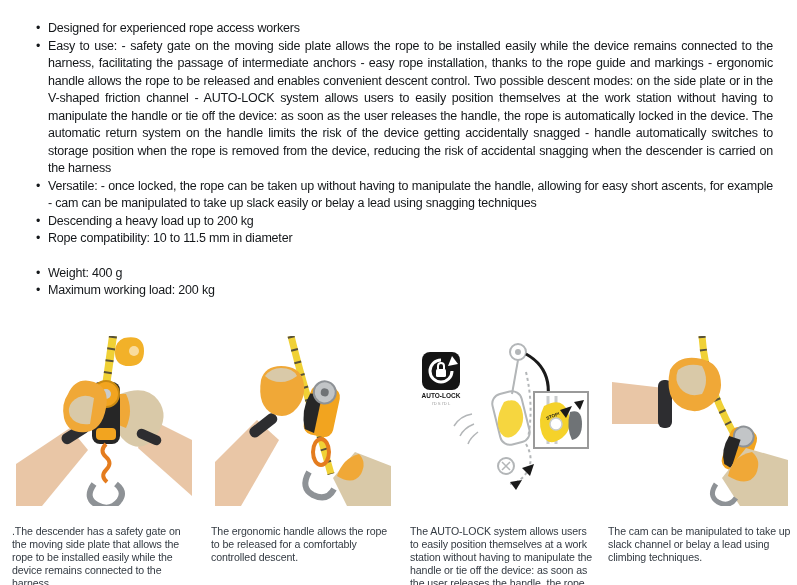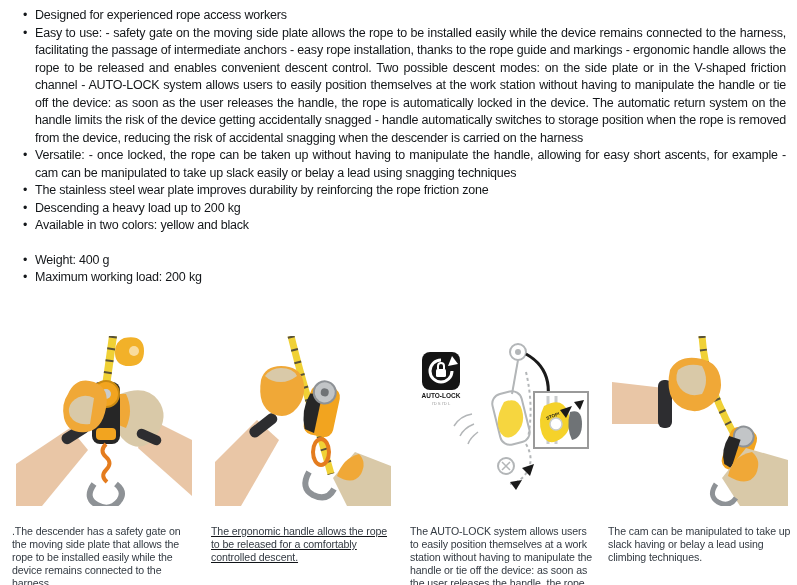--- a/index.html
+++ b/index.html
@@ -2,53 +2,52 @@
 <html><head>
 <meta charset="utf-8">
 <style>
   html,body{margin:0;padding:0;}
   body{
     width:797px;height:585px;position:relative;overflow:hidden;
     background:#ffffff;color:#111418;
     font-family:"Liberation Sans",sans-serif;
   }
   .lists{padding:5px 9px 0 11px;}
-  ul.blist{margin:2px;padding:0 0 0 12px;list-style:none;}
+  ul.blist{margin:15px;padding:0 0 0 12px;list-style:none;}
   ul.blist li{
     position:relative;padding-left:10px;
     font-size:12.5px;line-height:17.5px;letter-spacing:-0.2px;
     text-align:justify;color:#14171a;
   }
   ul.blist li::before{
     content:"\2022";position:absolute;left:-2px;top:0;
     color:#14171a;font-size:12.5px;
   }
   ul.specs{margin-top:17px;}
   .figrow{position:absolute;top:336px;left:0;width:797px;height:249px;}
   .figcol{position:absolute;top:0;width:184px;}
   .figcol .imgbox{height:170px;display:flex;align-items:flex-start;justify-content:center;}
   .figcol figure{margin:0;}
   .figcol figcaption{
     margin-top:19px;font-size:10.6px;line-height:13px;
     letter-spacing:-0.1px;color:#333a42;text-align:left;
   }
-  .c1{left:12px;} .c2{left:211px;text-decoration:underline;} .c3{left:410px;} .c4{left:608px;}
+  .c1{left:12px;} .c2{left:211px;} .c3{left:410px;} .c4{left:608px;}
   svg{display:block;}
 </style>
 </head>
 <body>
 
 <div class="lists">
   <ul class="blist">
     <li>Designed for experienced rope access workers</li>
     <li>Easy to use: - safety gate on the moving side plate allows the rope to be installed easily while the device remains connected to the harness, facilitating the passage of intermediate anchors - easy rope installation, thanks to the rope guide and markings - ergonomic handle allows the rope to be released and enables convenient descent control. Two possible descent modes: on the side plate or in the V-shaped friction channel - AUTO-LOCK system allows users to easily position themselves at the work station without having to manipulate the handle or tie off the device: as soon as the user releases the handle, the rope is automatically locked in the device. The automatic return system on the handle limits the risk of the device getting accidentally snagged - handle automatically switches to storage position when the rope is removed from the device, reducing the risk of accidental snagging when the descender is carried on the harness</li>
     <li>Versatile: - once locked, the rope can be taken up without having to manipulate the handle, allowing for easy short ascents, for example - cam can be manipulated to take up slack easily or belay a lead using snagging techniques</li>
-    <li>The stainless steel wear plate improves durability by reinforcing the rope friction zone</li>
     <li>Descending a heavy load up to 200 kg</li>
-    <li>Available in two colors: yellow and black</li>
+    <li>Rope compatibility: 10 to 11.5 mm in diameter</li>
   </ul>
   <ul class="blist specs">
     <li>Weight: 400 g</li>
     <li>Maximum working load: 200 kg</li>
   </ul>
 </div>
 
 <div class="figrow">
 
   <div class="figcol c1">
@@ -200,17 +199,17 @@
             <circle cx="128" cy="100" r="10" fill="#c2c5c7" stroke="#8e9296" stroke-width="2"></circle>
             <path d="M114 104 q-4 16 4 28 l8 2 v-30 z" fill="#262626"></path>
           </g>
 
           <polygon points="176,170 128,170 110,142 134,112 176,124" fill="#d9c9a8"></polygon>
           <path d="M116 140 q4 -20 24 -24 q10 8 4 22 q-8 14 -28 2 z" fill="#f0a837"></path>
 
           <path d="M104 148 q-8 12 2 18 q11 6 18 -4" stroke="#8e9296" stroke-width="5" fill="none"></path>
         </svg>
       </div>
-      <figcaption>The cam can be manipulated to take up slack having or belay a lead using climbing techniques.</figcaption>
+      <figcaption>The cam can be manipulated to take up slack channel or belay a lead using climbing techniques.</figcaption>
     </figure>
   </div>
 
 </div>
 
 </body></html>

